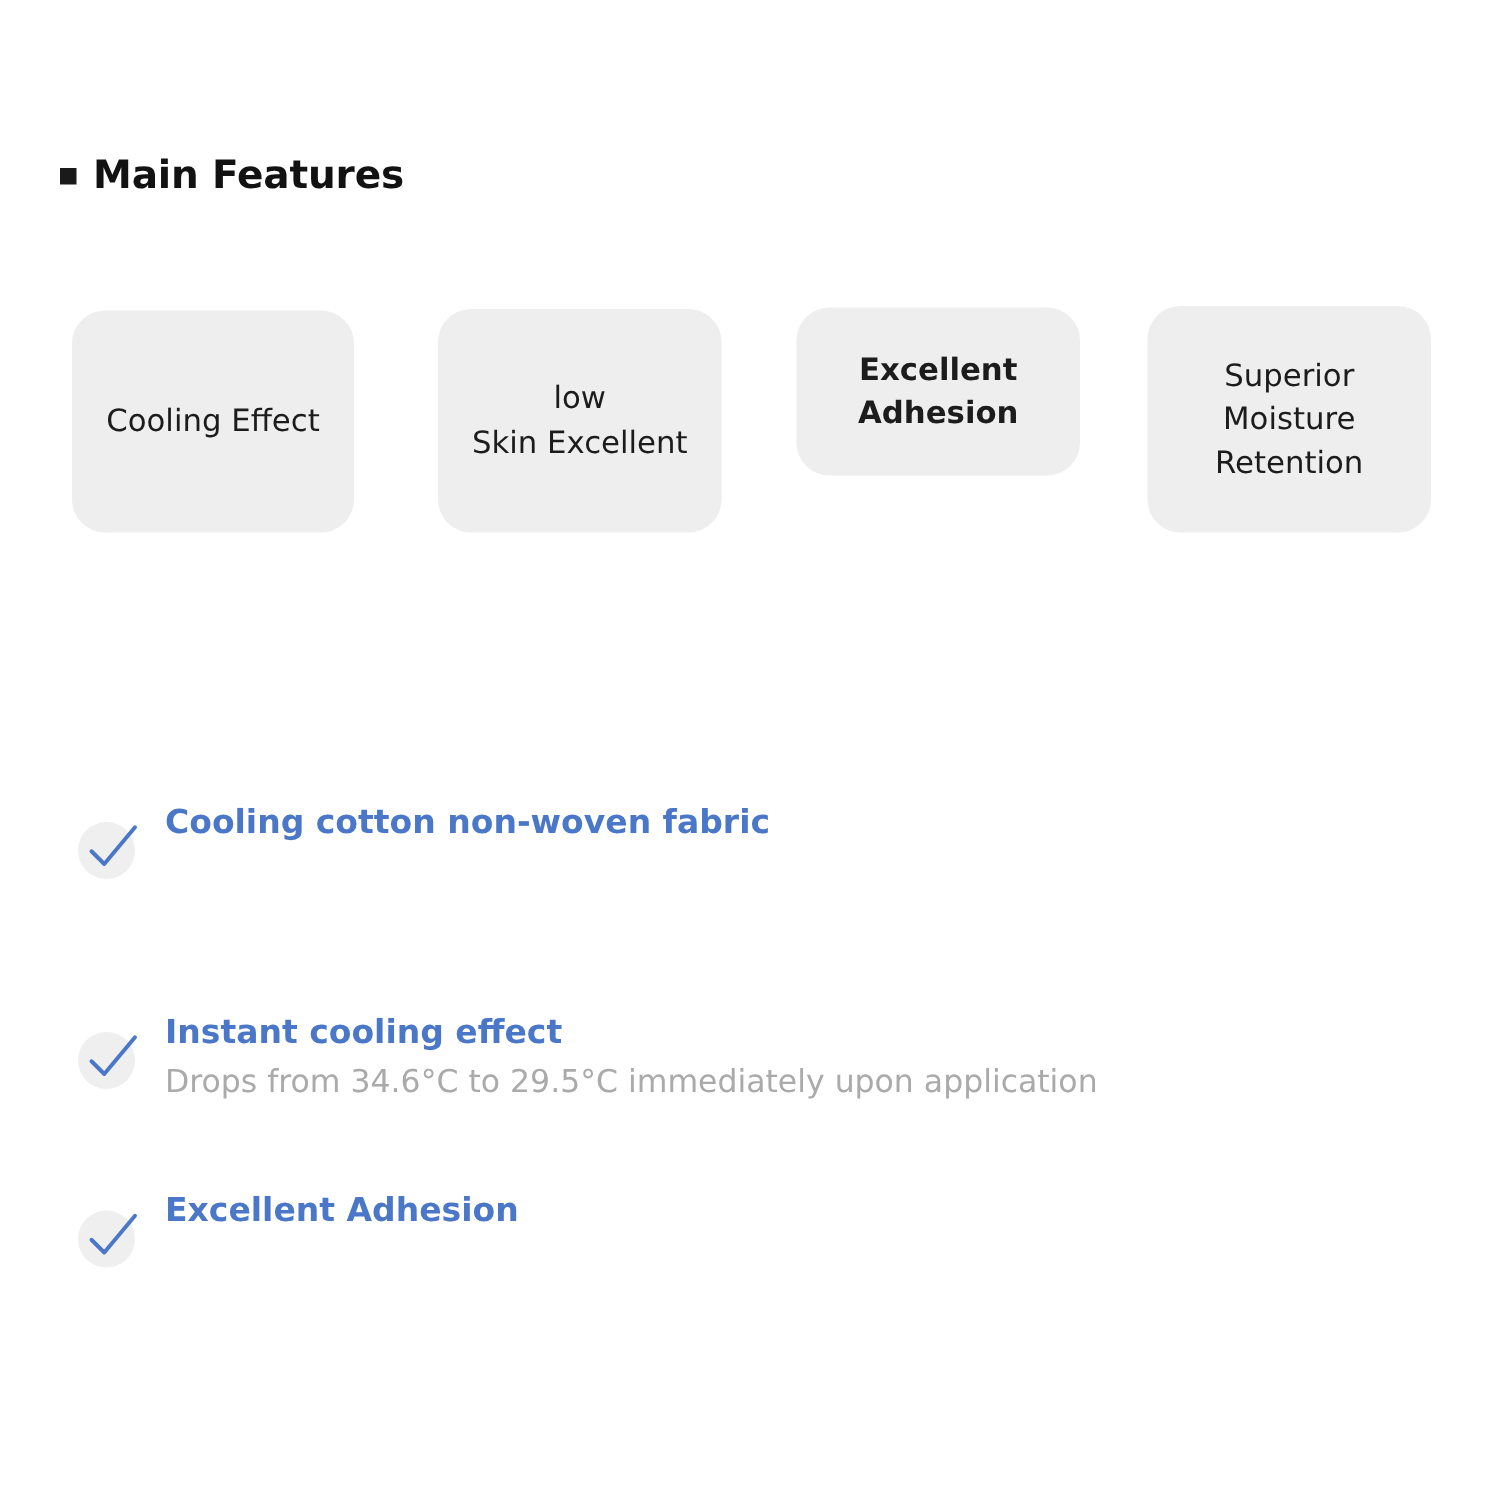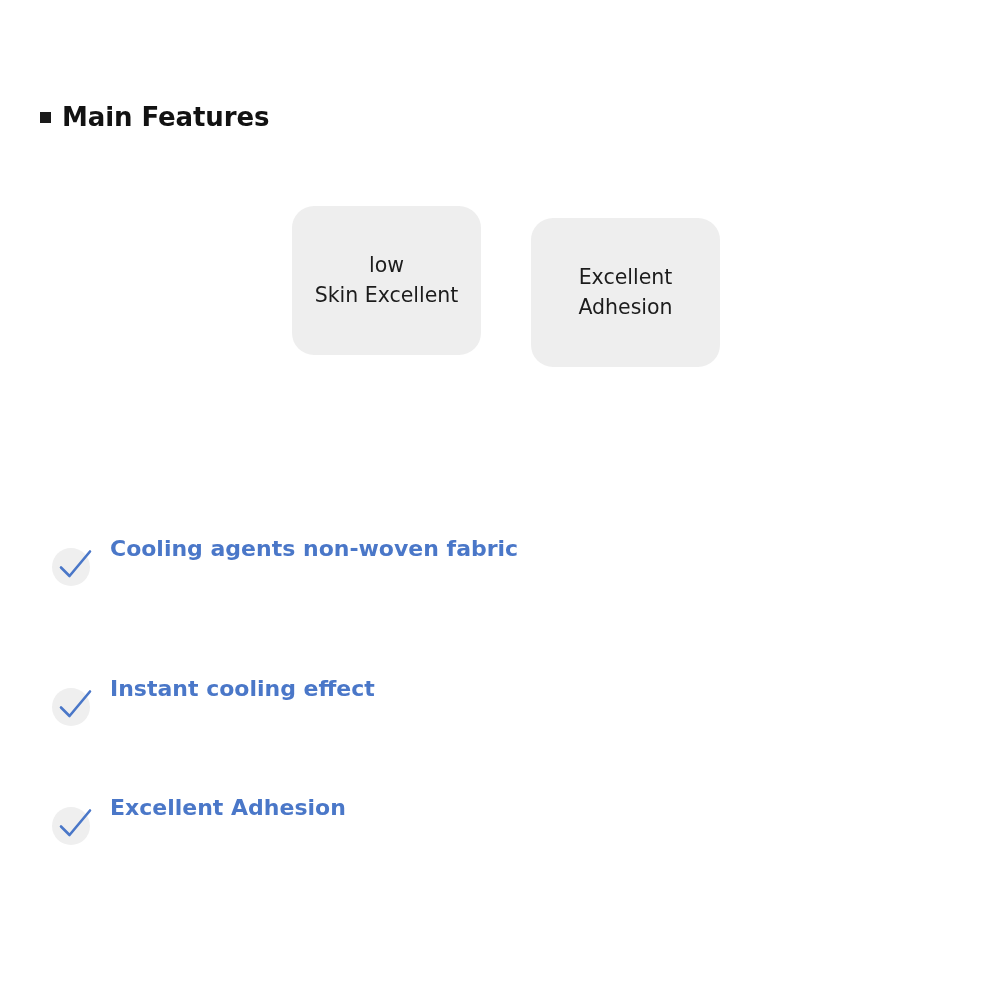--- a/index.html
+++ b/index.html
@@ -78,21 +78,21 @@
     box-sizing: border-box;
     padding: 4px 8px;
   }
   .feature-card .card-label {
     white-space: pre-line;
     display: block;
   }
 
   .feature-card.c0 { left: 0px;   top: 3px; width: 188px; height: 148px; }
   .feature-card.c1 { left: 244px; top: 2px; width: 189px; height: 149px; }
-  .feature-card.c2 { left: 483px; top: 14px; width: 189px; height: 149px; }
+  .feature-card.c2 { left: 483px; top: 1px; width: 189px; height: 112px; font-weight: bold; }
   .feature-card.c3 { left: 717px; top: 0px; width: 189px; height: 151px; }
 
   
   .points-list {
     position: absolute;
     left: 52px;
     top: 536px;
     width: 900px;
   }
   .point-item {
@@ -154,54 +154,63 @@
 <body>
 
 <div class="page">
 
   <div class="section-heading" id="heading-main">
     <span class="heading-bullet"></span>
     <span class="heading-text">Main Features</span>
   </div>
 
   <div class="feature-cards">
+    <div class="feature-card c0">
+      <span class="card-label">Cooling Effect</span>
+    </div>
     <div class="feature-card c1">
       <span class="card-label">low
 Skin Excellent</span>
     </div>
     <div class="feature-card c2">
       <span class="card-label">Excellent
 Adhesion</span>
+    </div>
+    <div class="feature-card c3">
+      <span class="card-label">Superior
+Moisture
+Retention</span>
     </div>
   </div>
 
 
   <div class="points-list">
 
     <div class="point-item p0">
       <div class="check-icon">
         <span class="circle"></span>
         <svg viewBox="0 0 44 44" xmlns="http://www.w3.org/2000/svg" aria-hidden="true">
           <path d="M9 22.5 L17.5 31 L38 6.5" fill="none" stroke="#4a77c8" stroke-width="2.6" stroke-linecap="round" stroke-linejoin="round"></path>
         </svg>
       </div>
       <div class="point-body">
-        <p class="point-title">Cooling agents non-woven fabric</p>
+        <p class="point-title">Cooling cotton non-woven fabric</p>
       </div>
     </div>
 
     <div class="point-item p1">
       <div class="check-icon">
         <span class="circle"></span>
         <svg viewBox="0 0 44 44" xmlns="http://www.w3.org/2000/svg" aria-hidden="true">
           <path d="M9 22.5 L17.5 31 L38 6.5" fill="none" stroke="#4a77c8" stroke-width="2.6" stroke-linecap="round" stroke-linejoin="round"></path>
         </svg>
       </div>
       <div class="point-body">
         <p class="point-title">Instant cooling effect</p>
+        <p class="point-desc">Drops from 34.6°C to 29.5°C immediately upon application</p>
       </div>
     </div>
 
     <div class="point-item p2">
       <div class="check-icon">
         <span class="circle"></span>
         <svg viewBox="0 0 44 44" xmlns="http://www.w3.org/2000/svg" aria-hidden="true">
           <path d="M9 22.5 L17.5 31 L38 6.5" fill="none" stroke="#4a77c8" stroke-width="2.6" stroke-linecap="round" stroke-linejoin="round"></path>
         </svg>
       </div>

